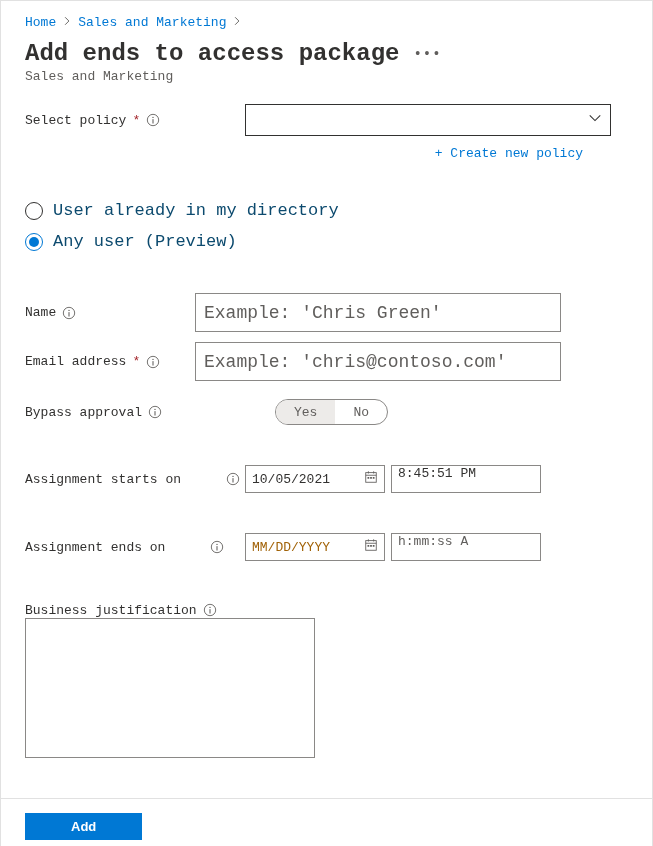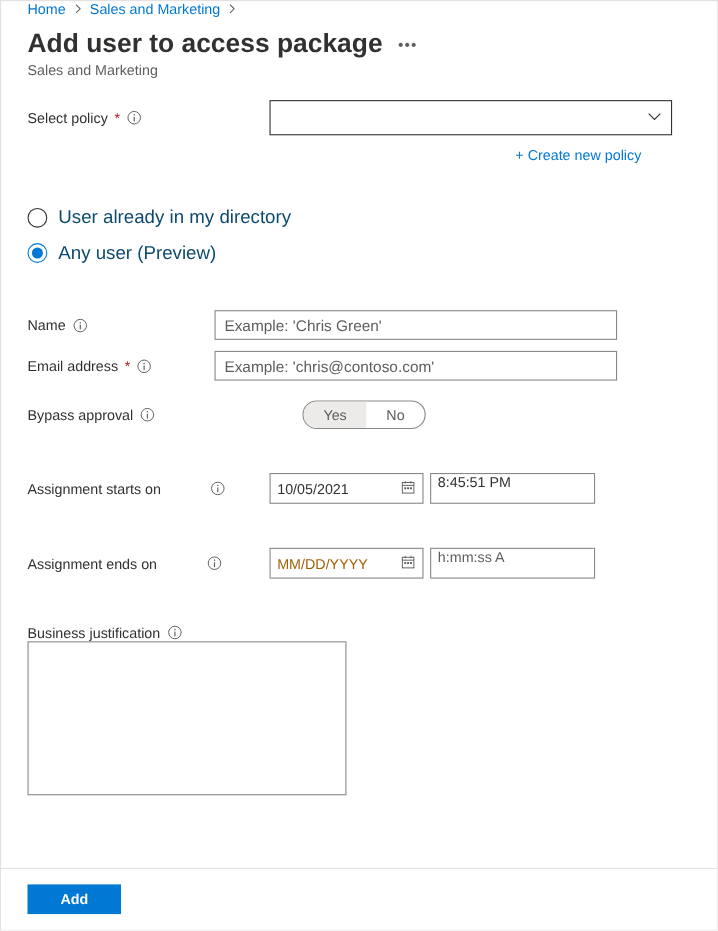--- a/index.html
+++ b/index.html
@@ -10,22 +10,23 @@
       background: #fff;
       width: 653px;
     }
     .page-container {
       border: 1px solid #e1e1e1;
       display: flex;
       flex-direction: column;
       height: 846px;
     }
     .main-content {
-      padding: 0 24px 20px 24px;
+      padding: 14px 24px 20px 24px;
       flex: 1;
+      font-family: Liberation Mono, monospace;
     }
     .breadcrumb {
       font-size: 13px;
       margin-bottom: 10px;
       display: flex;
       align-items: center;
       gap: 6px;
     }
     .breadcrumb-link { color: #0078d4; cursor: pointer; }
     .breadcrumb-sep svg { width: 10px; height: 10px; }
@@ -63,24 +64,24 @@
       border: 1px solid #323130; display: inline-flex;
       align-items: center; justify-content: center;
     }
     .radio.selected { border-color: #0078d4; }
     .radio.selected .dot { width: 10px; height: 10px; border-radius: 50%; background: #0078d4; }
     .radio-label { font-size: 17px; color: #0c4a6e; }
     .section-gap { height: 30px; }
     .text-input {
       flex: 1;
       max-width: 366px;
-      height: 27px;
+      height: 39px;
       border: 1px solid #8a8886;
       padding: 0 8px;
-      font-size: 14px;
+      font-size: 18px;
       color: #323130;
       font-family: inherit;
     }
     .text-input::placeholder { color: #605e5c; }
     .name-row .field-label-col, .email-row .field-label-col { width: 170px; }
     .toggle-row { display: flex; align-items: center; margin: 18px 0 40px 0; }
     .toggle-row .field-label-col { width: 250px; }
     .pill-toggle {
       display: inline-flex;
       border: 1px solid #8a8886;
@@ -132,21 +133,21 @@
     }
     .footer {
       border-top: 1px solid #e1e1e1;
       padding: 14px 24px;
       background: #fff;
     }
     .add-button {
       background: #0078d4;
       color: #fff;
       border: none;
-      padding: 6px 30px;
+      padding: 6px 46px;
       font-size: 13px;
       font-weight: 600;
       cursor: pointer;
       font-family: inherit;
     }
   </style>
 </head>
 <body>
 
 <div class="page-container">
@@ -159,21 +160,21 @@
           </svg>
       </span>
       <span class="breadcrumb-link">Sales and Marketing</span>
       <span class="breadcrumb-sep">
         <svg viewBox="0 0 16 16">
             <path d="M5 2 L11 8 L5 14" stroke="#605e5c" stroke-width="1.5" fill="none"></path>
           </svg>
       </span>
     </div>
     <div class="title-row">
-      <h1 class="page-title">Add user to access package</h1>
+      <h1 class="page-title">Add ends to access package</h1>
       <span class="ellipsis-icon">•••</span>
     </div>
     <div class="subtitle">Sales and Marketing</div>
 
     <div class="field-row">
       <div class="field-label-col">
         <span>Select policy</span>
         <span class="required">*</span>
         <span class="info-icon">
           <svg viewBox="0 0 16 16">

